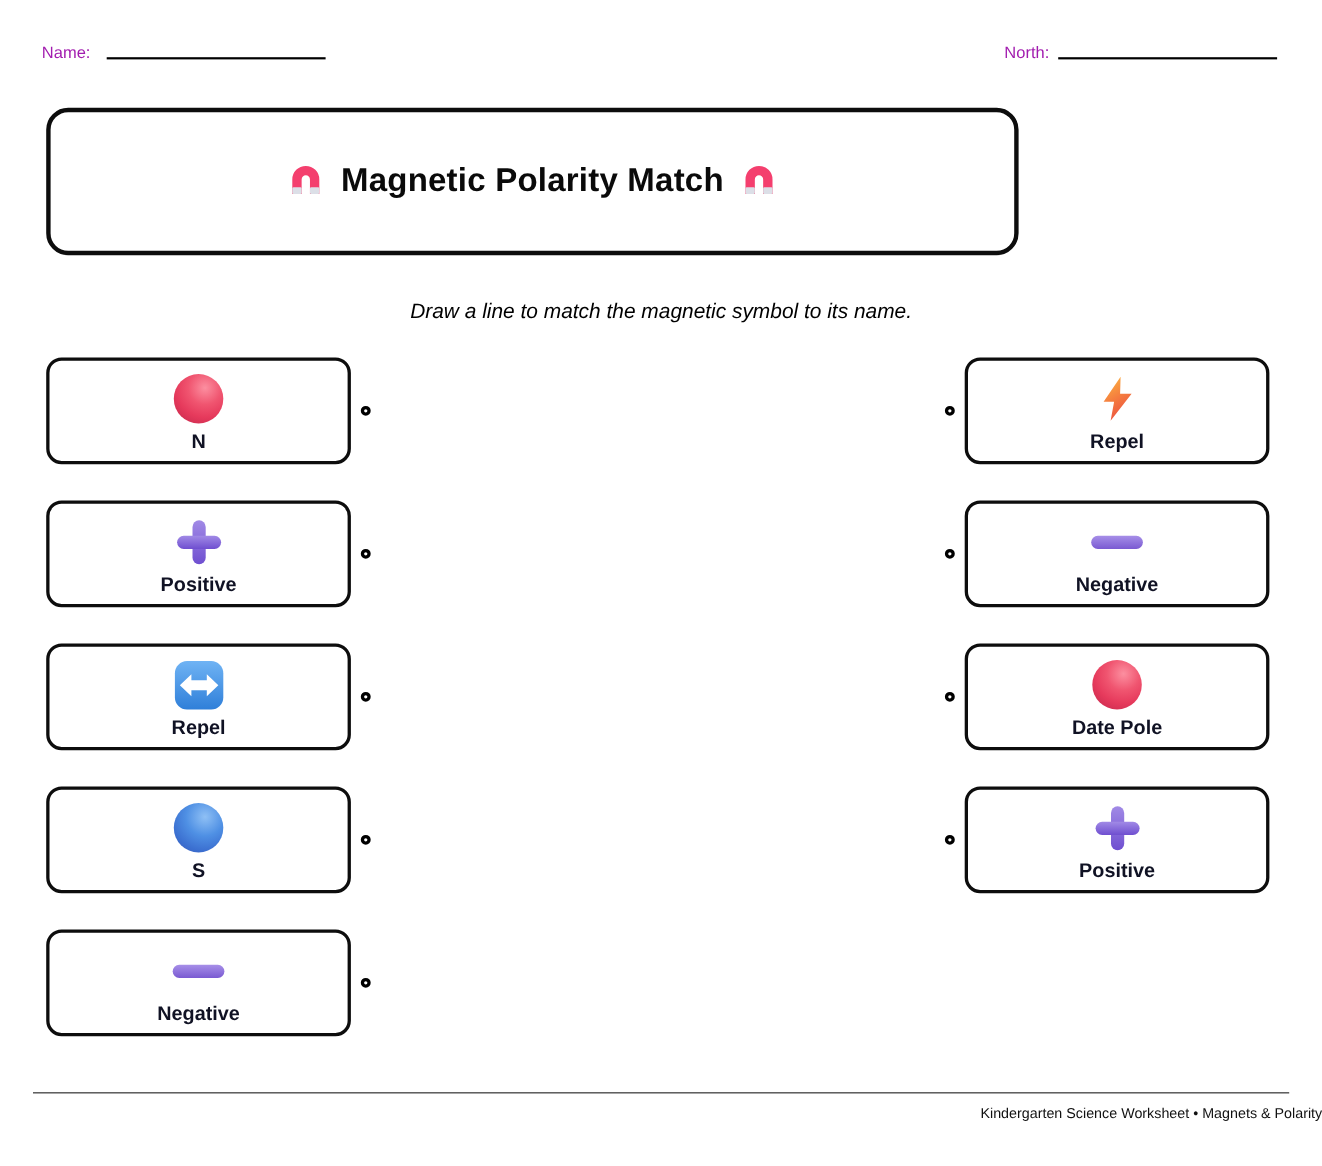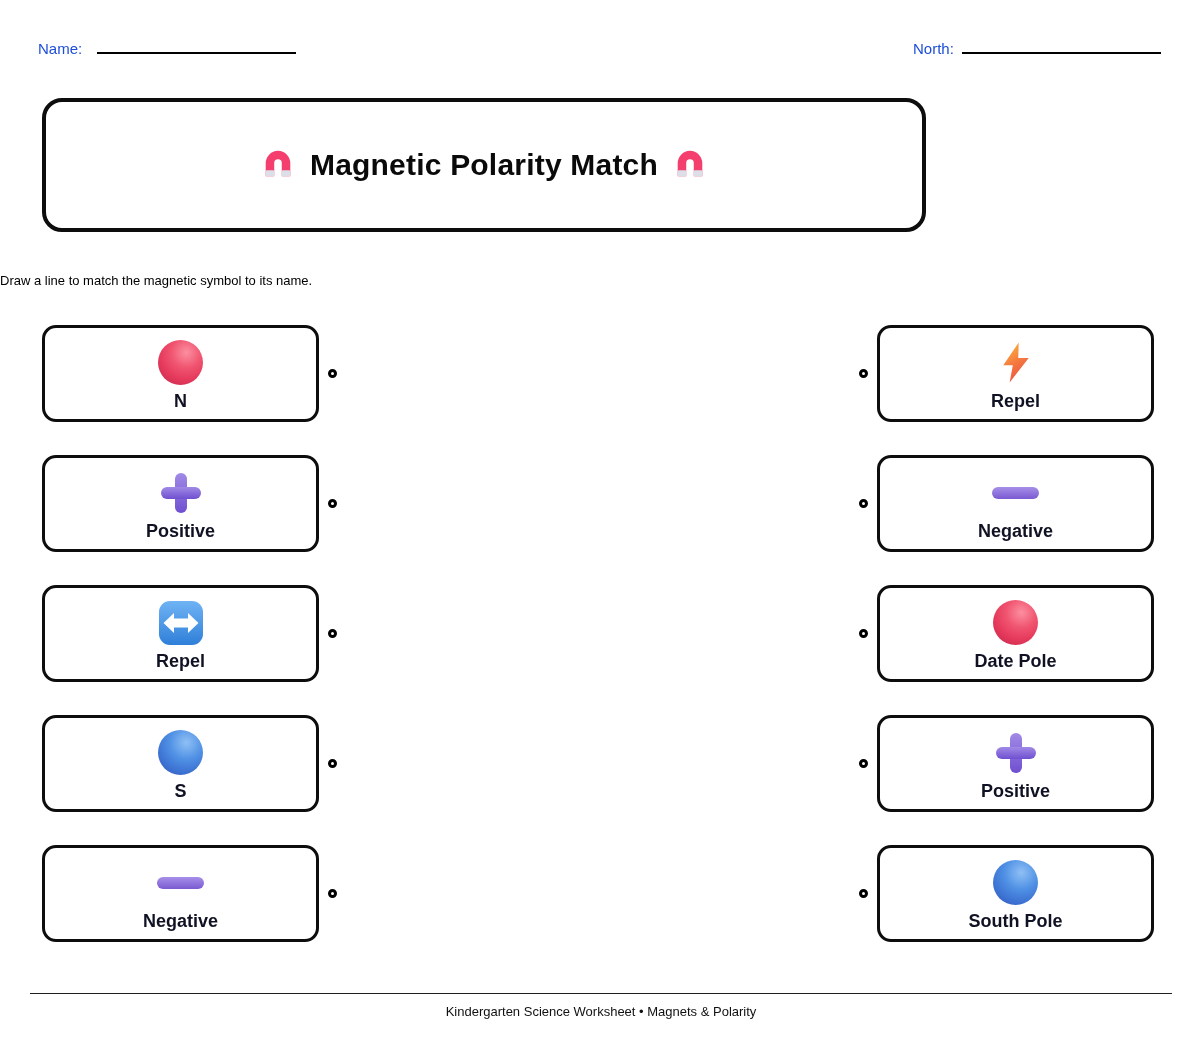--- a/index.html
+++ b/index.html
@@ -3,40 +3,40 @@
 <meta charset="utf-8">
 <style>
   * { margin:0; padding:0; box-sizing:border-box; }
   html,body { background:#ffffff; }
   .page {
     position:relative; width:1202px; height:1060px; background:#ffffff;
     font-family:"Liberation Sans", sans-serif; color:#000; overflow:hidden;
   }
 
   
-  .field-label { position:absolute; font-size:15px; color:#1d4ed8; }
+  .field-label { position:absolute; font-size:15px; color:#a21caf; }
   .write-line  { position:absolute; width:199px; height:0; border-bottom:2.5px solid #000; }
   .name-label  { left:38px;  top:40px; }
   .name-line   { left:97px;  top:52px; }
   .date-label  { left:913px; top:40px; }
   .date-line   { left:962px; top:52px; }
 
   
   .title-box {
     position:absolute; left:42px; top:98px; width:884px; height:134px;
     border:4px solid #0d0d0d; border-radius:20px;
     display:flex; align-items:center; justify-content:center; gap:15px;
   }
   .title-text { font-size:30px; font-weight:700; color:#0a0a0a; letter-spacing:.2px; }
   .magnet { width:34px; height:34px; display:block; }
 
   
   .instruction {
     position:absolute; left:0; top:273px; width:100%;
-    text-align:left; font-size:13px; color:#000;
+    text-align:center; font-size:19px; font-style:italic; color:#000;
   }
 
   
   .row { position:absolute; display:flex; align-items:center; gap:9px; }
   .row.left  { left:42px; }
   .row.right { left:859px; }
   .r0 { top:325px; } .r1 { top:455px; } .r2 { top:585px; } .r3 { top:715px; } .r4 { top:845px; }
 
   .card {
     width:277px; height:97px; background:#fff;
@@ -60,21 +60,21 @@
   .sphere.blue {
     background:radial-gradient(circle at 63% 28%, #8fc0f5 0%, #4f90e4 40%, #3b6fd0 72%, #3a56b5 100%);
   }
   .minus-bar {
     width:47px; height:12px; border-radius:6px;
     background:linear-gradient(#a78fe8, #7a5ad2);
   }
 
   
   .footer-line { position:absolute; left:30px; top:993px; width:1142px; height:0; border-top:1.5px solid #1f1f1f; }
-  .footer-text { position:absolute; left:0; top:1004px; width:100%; text-align:center; font-size:13px; color:#111; }
+  .footer-text { position:absolute; left:0; top:1004px; width:100%; text-align:right; font-size:13px; color:#111; }
 </style>
 </head>
 <body>
 
 <div class="page">
 
   <span class="field-label name-label">Name:</span>
   <span class="write-line name-line"></span>
   <span class="field-label date-label">North:</span>
   <span class="write-line date-line"></span>
@@ -208,26 +208,17 @@
       <div class="icon-wrap">
         <svg width="50" height="50" viewBox="0 0 50 50" aria-hidden="true">
           <rect x="19" y="5" width="12" height="40" rx="6" fill="url(#gp)"></rect>
           <rect x="5" y="19" width="40" height="12" rx="6" fill="url(#gp)"></rect>
         </svg>
       </div>
       <div class="card-label">Positive</div>
     </div>
   </div>
 
-  <div class="row right r4">
-    <span class="dot"></span>
-    <div class="card">
-      <div class="icon-wrap">
-          <div class="sphere blue"></div>
-        </div>
-      <div class="card-label">South Pole</div>
-    </div>
-  </div>
 
   <div class="footer-line"></div>
   <div class="footer-text">Kindergarten Science Worksheet • Magnets &amp; Polarity</div>
 
 </div>
 
 </body></html>

